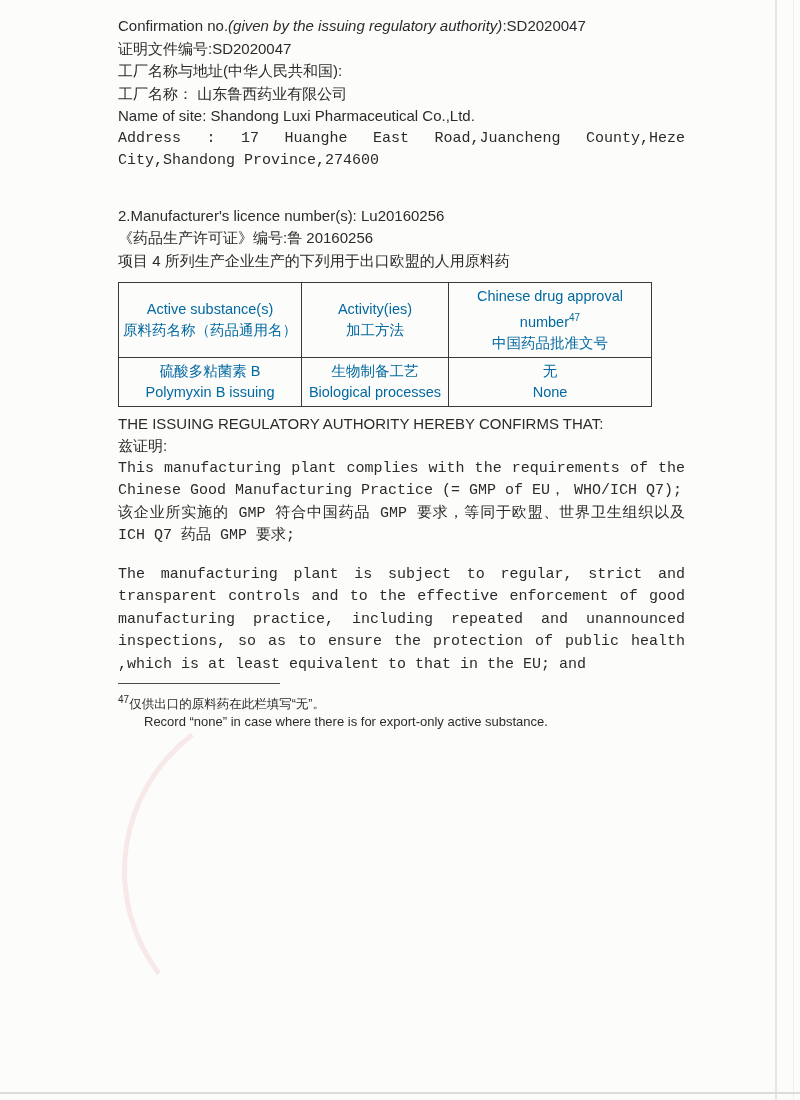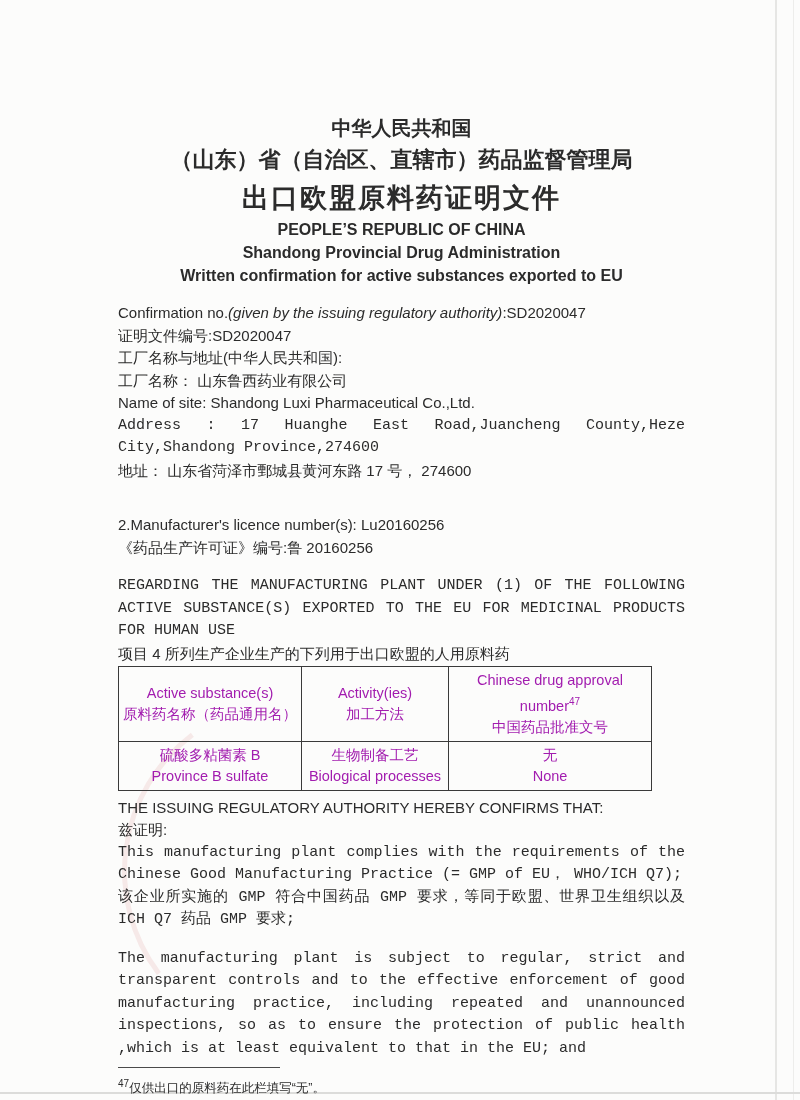--- a/index.html
+++ b/index.html
@@ -21,22 +21,22 @@
   .t-en{font-size:16px;line-height:23px;font-weight:bold;}
   
   .body-text{margin-top:15px;font-size:15px;line-height:22.5px;}
   p{margin:0;}
   .just{text-align:justify;font-family:Liberation Mono, monospace;}
   .italic{font-style:italic;margin-top:31px;}
   .gap-sm{margin-top:16px;}
   .gap-md{margin-top:16px;}
   .gap-lg{margin-top:32px;}
   
-  table.substance{border-collapse:collapse;margin-top:1px;width:534px;
-                  font-size:14.5px;text-align:center;color:#a21caf;}
+  table.substance{border-collapse:collapse;margin-top:10px;width:534px;
+                  font-size:14.5px;text-align:center;color:#0369a1;}
   table.substance th,table.substance td{border:1.6px solid #3a3a3a;padding:3px 4px;
                   font-weight:normal;vertical-align:middle;}
   .col1{width:173px;}.col2{width:141px;}.col3{width:219px;}
   .cell-line{display:block;line-height:21px;white-space:nowrap;}
   sup{font-size:10px;}
   
   .after-table{margin-top:6px;}
   
   .footnote{margin-top:7px;}
   .footnote-rule{width:162px;border:none;border-top:1.4px solid #4a4a4a;margin:0 0 7px 0;}
@@ -47,44 +47,34 @@
 <body>
 
 <div class="page">
   <div class="scan-v1"></div>
   <div class="scan-v2"></div>
   <div class="scan-b"></div>
   <div class="stamp-arc"></div>
 
   <div class="content">
 
-    <header class="title-block">
-      <div class="t-zh1">中华人民共和国</div>
-      <div class="t-zh2">（山东）省（自治区、直辖市）药品监督管理局</div>
-      <div class="t-zh3">出口欧盟原料药证明文件</div>
-      <div class="t-en">PEOPLE’S REPUBLIC OF CHINA</div>
-      <div class="t-en">Shandong Provincial Drug Administration</div>
-      <div class="t-en">Written confirmation for active substances exported to EU</div>
-    </header>
 
     <div class="body-text">
 
       <p><span>Confirmation no.</span><span class="italic">(given by the issuing regulatory authority)</span><span>:SD2020047</span></p>
       <p>证明文件编号:SD2020047</p>
 
       <p>工厂名称与地址(中华人民共和国):</p>
       <p>工厂名称： 山东鲁西药业有限公司</p>
       <p>Name of site: Shandong Luxi Pharmaceutical Co.,Ltd.</p>
       <p class="just">Address : 17 Huanghe East Road,Juancheng County,Heze City,Shandong Province,274600</p>
-      <p>地址： 山东省菏泽市鄄城县黄河东路 17 号， 274600</p>
 
       <p class="gap-lg">2.Manufacturer's licence number(s): Lu20160256</p>
       <p>《药品生产许可证》编号:鲁 20160256</p>
 
-      <p class="just gap-md">REGARDING THE MANUFACTURING PLANT UNDER (1) OF THE FOLLOWING ACTIVE SUBSTANCE(S) EXPORTED TO THE EU FOR MEDICINAL PRODUCTS FOR HUMAN USE</p>
       <p>项目 4 所列生产企业生产的下列用于出口欧盟的人用原料药</p>
 
       <table class="substance">
         <tbody>
             <tr>
           <th class="col1">
             <span class="cell-line">Active substance(s)</span>
             <span class="cell-line">原料药名称（药品通用名）</span>
           </th>
           <th class="col2">
@@ -93,21 +83,21 @@
           </th>
           <th class="col3">
             <span class="cell-line"><span>Chinese drug approval</span></span>
             <span class="cell-line"><span>number</span><sup>47</sup></span>
             <span class="cell-line">中国药品批准文号</span>
           </th>
         </tr>
         <tr>
           <td>
             <span class="cell-line">硫酸多粘菌素 B</span>
-            <span class="cell-line">Province B sulfate</span>
+            <span class="cell-line">Polymyxin B issuing</span>
           </td>
           <td>
             <span class="cell-line">生物制备工艺</span>
             <span class="cell-line">Biological processes</span>
           </td>
           <td>
             <span class="cell-line">无</span>
             <span class="cell-line">None</span>
           </td>
         </tr>

